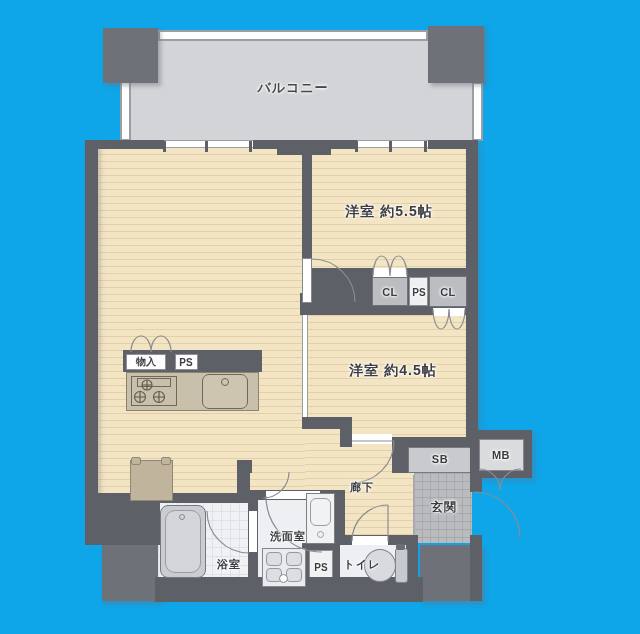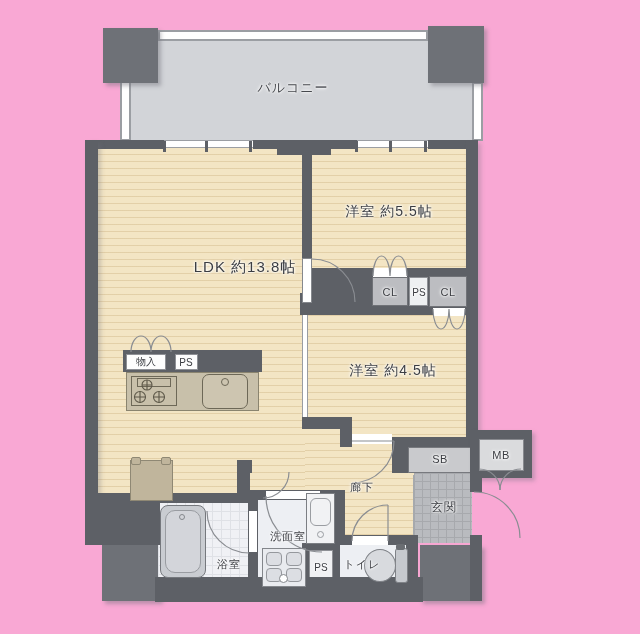--- a/index.html
+++ b/index.html
@@ -1,17 +1,17 @@
 <!DOCTYPE html>
 <html><head>
 <meta charset="utf-8">
 <style>
   html,body{margin:0;padding:0;background:#ffffff;}
-  #plan{position:relative;width:640px;height:634px;background:#f9a8d4;overflow:hidden;
-        font-family:"Liberation Sans","DejaVu Sans",sans-serif;}
+  #plan{position:relative;width:640px;height:634px;background:#0ea5e9;overflow:hidden;
+        font-family:"Liberation Sans","DejaVu Sans",sans-serif;font-weight:bold;}
   .abs{position:absolute;}
   .w{position:absolute;background:#5d6066;}
   .pillar{position:absolute;background:#6e7177;box-shadow:3px 3px 4px rgba(110,110,120,.45);}
   .beige{position:absolute;background:#f3e5c4;
      background-image:repeating-linear-gradient(180deg,rgba(189,158,103,0) 0px,rgba(189,158,103,0) 6px,rgba(189,158,103,.30) 6px,rgba(189,158,103,.30) 7px);}
   .tile-bath{position:absolute;background:#f0f1f5;
      background-image:linear-gradient(90deg,#dfe1e6 1px,transparent 1px),linear-gradient(180deg,#dfe1e6 1px,transparent 1px);
      background-size:9px 9px;}
   .tile-gray{position:absolute;background:#b9bbbf;
      background-image:linear-gradient(90deg,#a7a9ad 1px,transparent 1px),linear-gradient(180deg,#a7a9ad 1px,transparent 1px);
@@ -155,21 +155,20 @@
     </g>
     <g fill="none" stroke="#5c5748" stroke-width="1.1">
       <circle cx="147" cy="385" r="5"></circle>
       <circle cx="140" cy="397" r="5.5"></circle>
       <circle cx="159" cy="397" r="5.5"></circle>
       <path d="M147,380 V390 M142,385 H152 M140,391.5 V402.5 M134.5,397 H145.5 M159,391.5 V402.5 M153.5,397 H164.5"></path>
     </g>
   </svg>
 
   <div class="lbl" style="left:293px;top:88px;font-size:13px;color:#46484d;">バルコニー</div>
-  <div class="lbl" style="left:245px;top:267px;font-size:15px;">LDK 約13.8帖</div>
   <div class="lbl" style="left:389px;top:212px;font-size:14px;">洋室 約5.5帖</div>
   <div class="lbl" style="left:393px;top:371px;font-size:14px;">洋室 約4.5帖</div>
   <div class="lbl" style="left:390px;top:292px;font-size:11px;letter-spacing:.5px;">CL</div>
   <div class="lbl" style="left:419px;top:292px;font-size:10px;letter-spacing:0;">PS</div>
   <div class="lbl" style="left:448px;top:292px;font-size:11px;letter-spacing:.5px;">CL</div>
   <div class="lbl" style="left:146px;top:362px;font-size:10px;letter-spacing:0;">物入</div>
   <div class="lbl" style="left:186px;top:362px;font-size:10px;letter-spacing:0;">PS</div>
   <div class="lbl" style="left:362px;top:487px;font-size:11px;">廊下</div>
   <div class="lbl" style="left:444px;top:507px;font-size:12px;">玄関</div>
   <div class="lbl" style="left:440px;top:459px;font-size:11px;letter-spacing:.5px;">SB</div>

